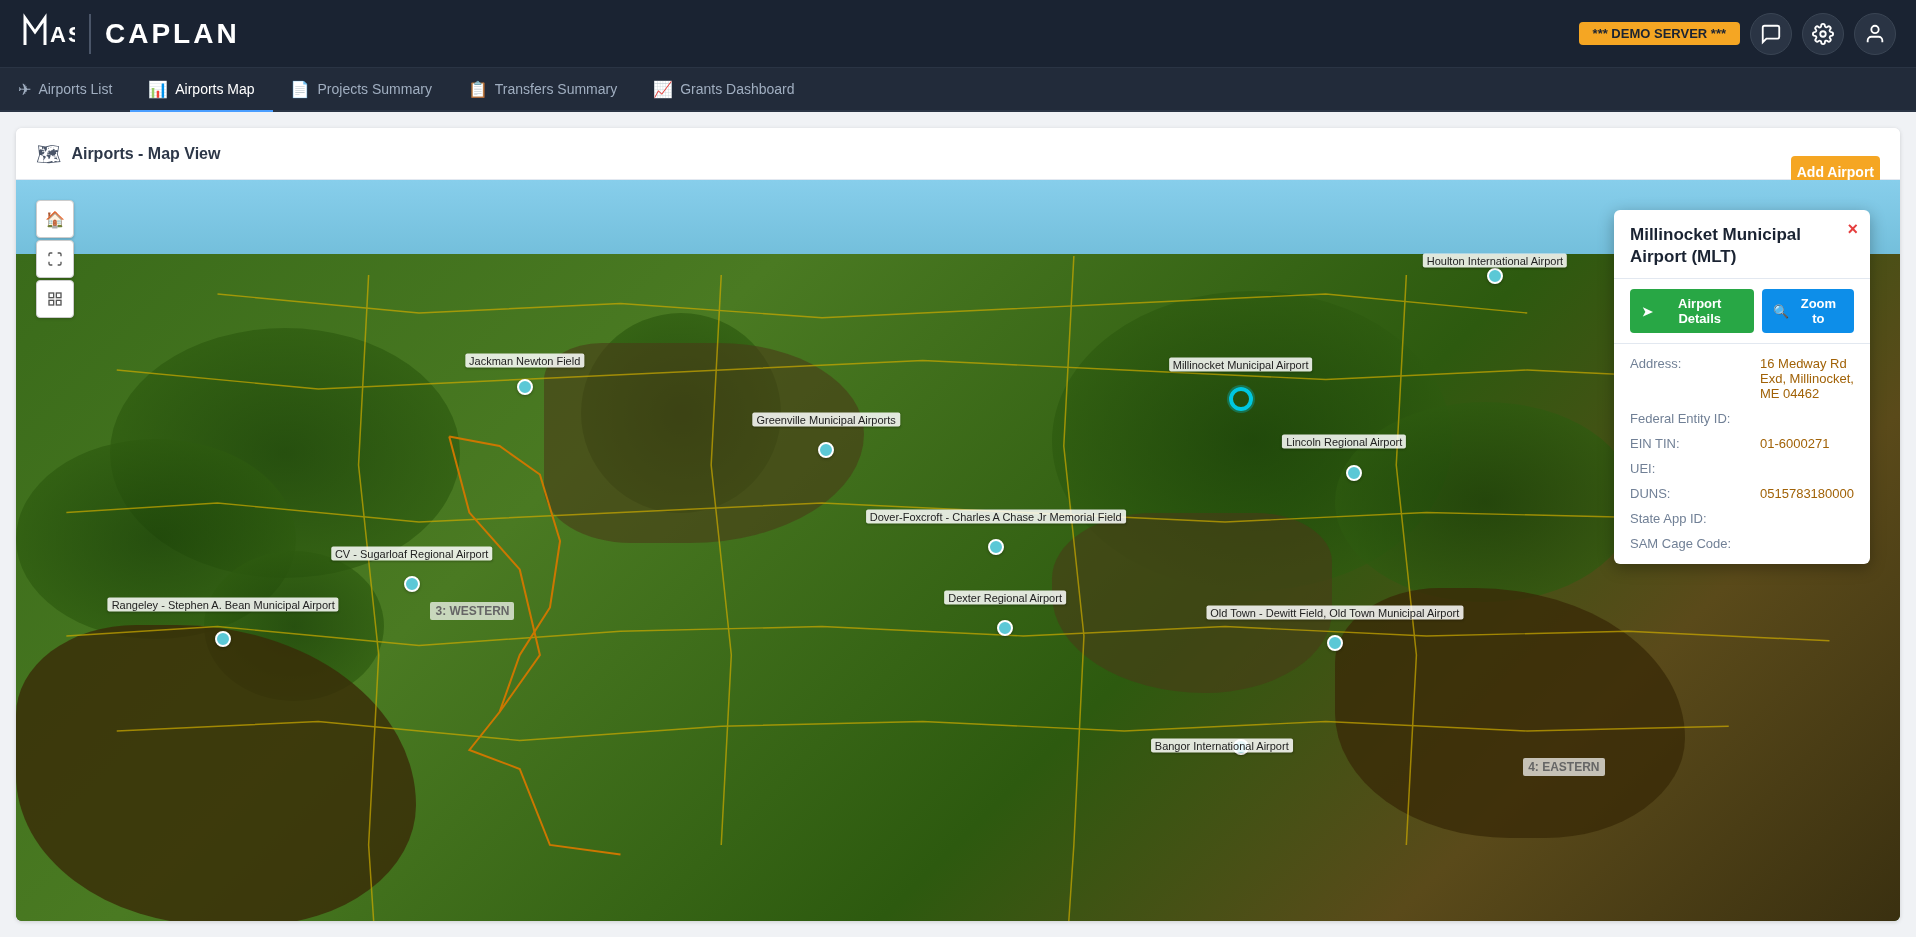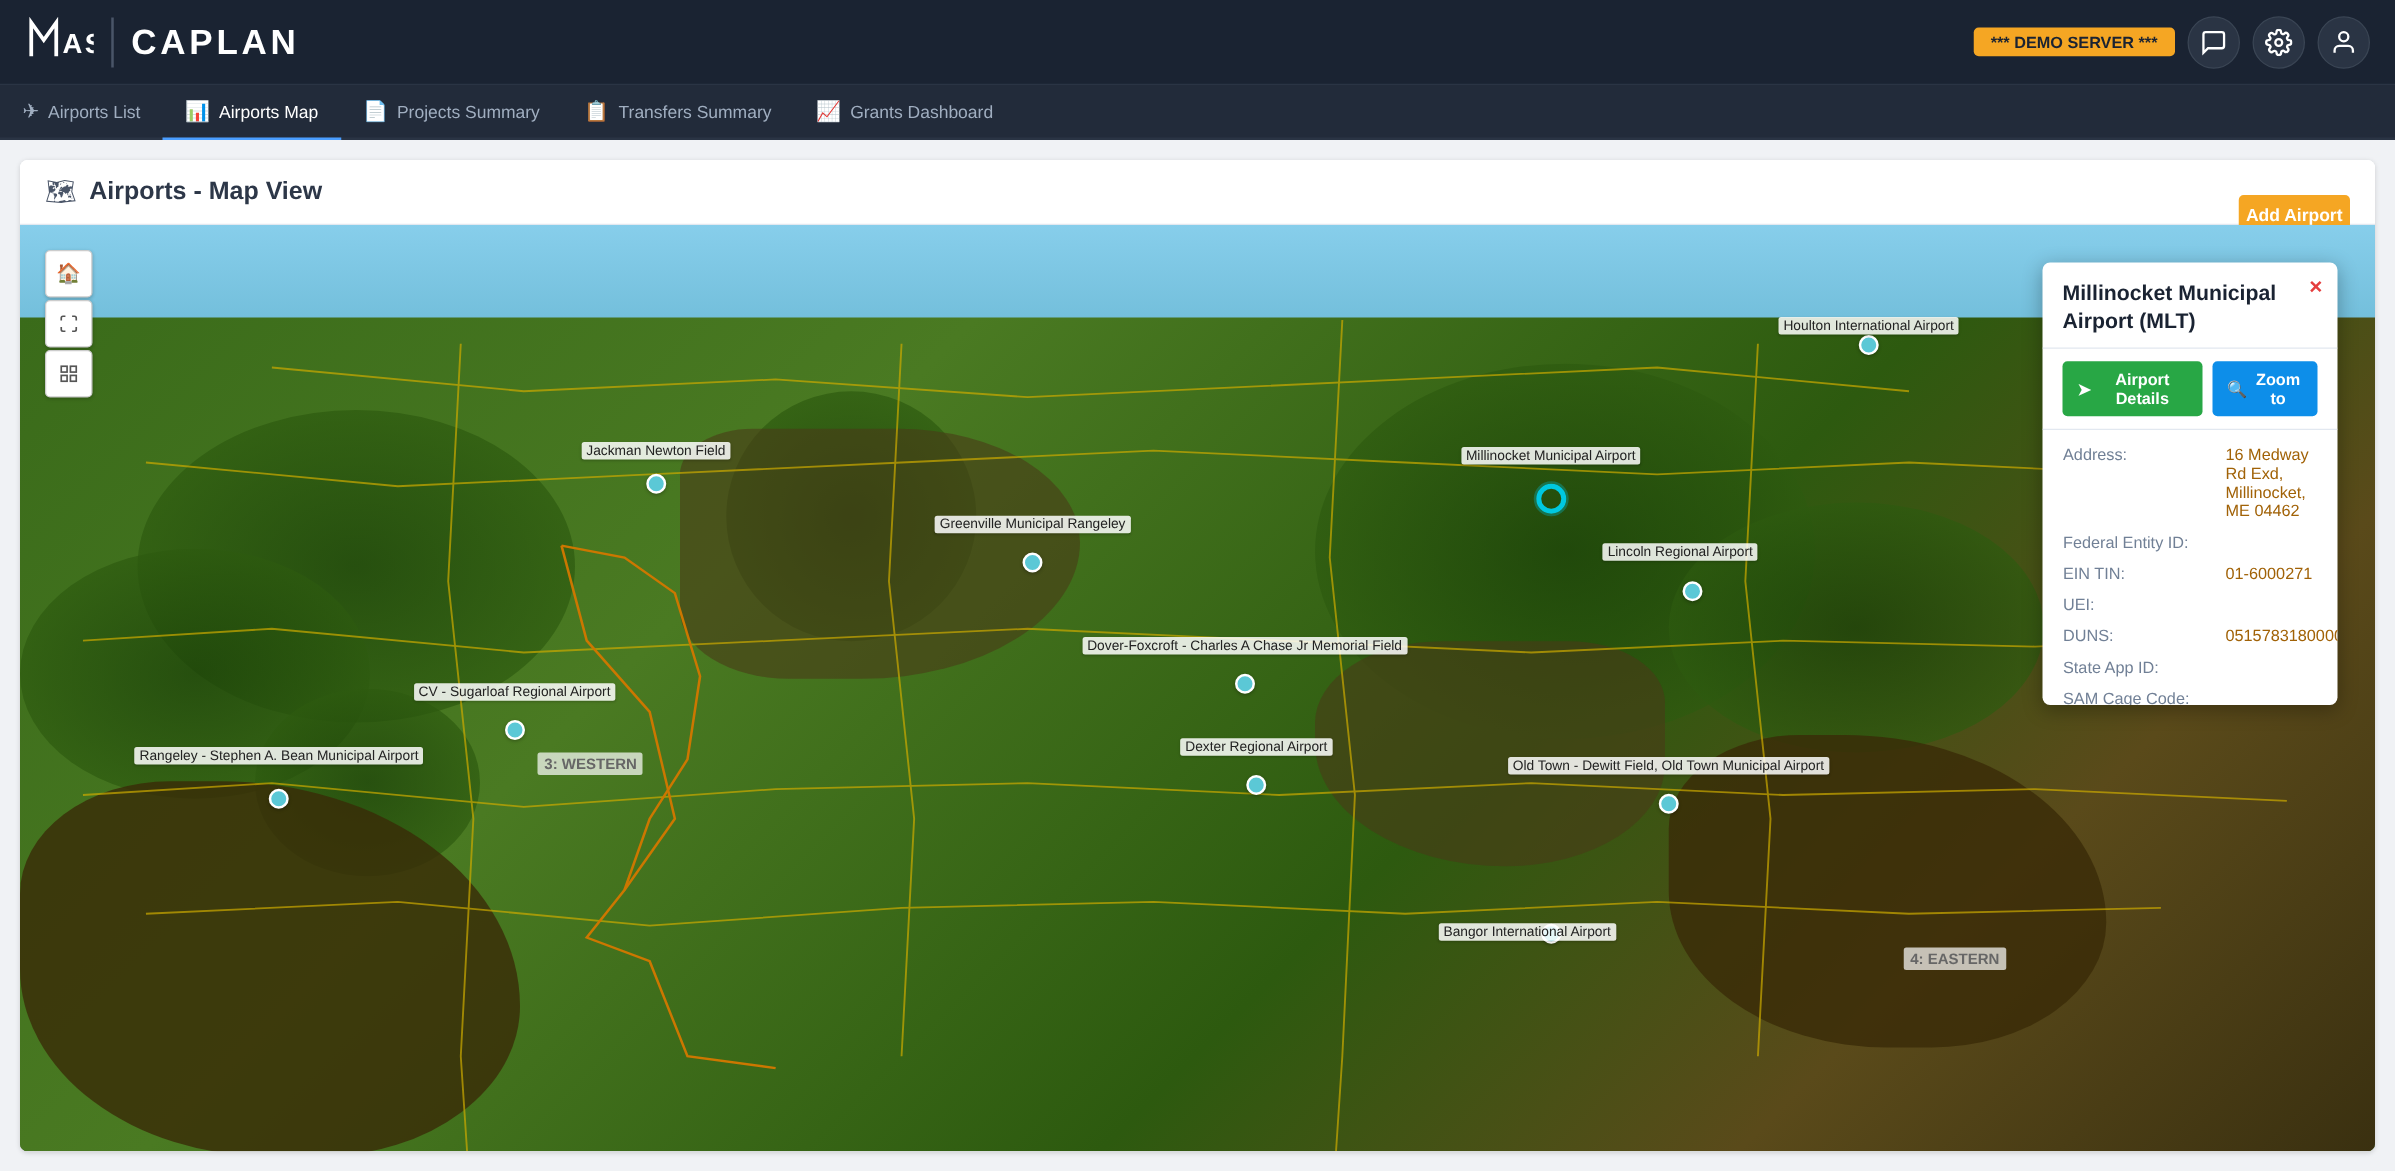--- a/index.html
+++ b/index.html
@@ -109,21 +109,21 @@
       background: white;
       border-bottom: 1px solid #e2e8f0;
       height: 52px;
     }
     .map-title-area {
       display: flex;
       align-items: center;
       gap: 10px;
     }
     .map-title-icon { font-size: 20px; color: #4a5568; }
-    .map-title { font-size: 20px; font-weight: 600; color: #2d3748; }
+    .map-title { font-size: 16px; font-weight: 600; color: #2d3748; }
     .add-airport-btn {
       background: #f5a623;
       color: white;
       border: none;
       padding: 8px 6px;
       border-radius: 4px;
       font-size: 14px;
       font-weight: 600;
       cursor: pointer;
       margin-top: 36px;
@@ -259,21 +259,21 @@
       pointer-events: none;
       z-index: 6;
       box-shadow: 0 1px 2px rgba(0,0,0,0.2);
     }
 
     
     .airport-popup {
       position: absolute;
       top: 30px;
       right: 30px;
-      width: 236px;
+      width: 256px;
       background: white;
       border-radius: 6px;
       box-shadow: 0 4px 16px rgba(0,0,0,0.3);
       z-index: 20;
       overflow: hidden;
     }
     .popup-header {
       padding: 14px 16px 10px;
       border-bottom: 1px solid #e2e8f0;
       position: relative;
@@ -479,21 +479,21 @@
 
         <div class="airport-label" style="left:78.5%;top:12%;">Houlton International Airport</div>
         <div class="airport-dot" style="left:78.5%;top:13%;"></div>
 
         <div class="airport-label" style="left:65%;top:26%;">Millinocket Municipal Airport</div>
         <div class="airport-dot selected" style="left:65%;top:29.5%;"></div>
 
         <div class="airport-label" style="left:27%;top:25.5%;">Jackman Newton Field</div>
         <div class="airport-dot" style="left:27%;top:28%;"></div>
 
-        <div class="airport-label" style="left:43%;top:33.5%;">Greenville Municipal Rangeley</div>
+        <div class="airport-label" style="left:43%;top:33.5%;">Greenville Municipal Airports</div>
         <div class="airport-dot" style="left:43%;top:36.5%;"></div>
 
         <div class="airport-label" style="left:70.5%;top:36.5%;">Lincoln Regional Airport</div>
         <div class="airport-dot" style="left:71%;top:39.5%;"></div>
 
         <div class="airport-label" style="left:52%;top:46.5%;">Dover-Foxcroft - Charles A Chase Jr Memorial Field</div>
         <div class="airport-dot" style="left:52%;top:49.5%;"></div>
 
         <div class="airport-label" style="left:21%;top:51.5%;">CV - Sugarloaf Regional Airport</div>
         <div class="airport-dot" style="left:21%;top:54.5%;"></div>

